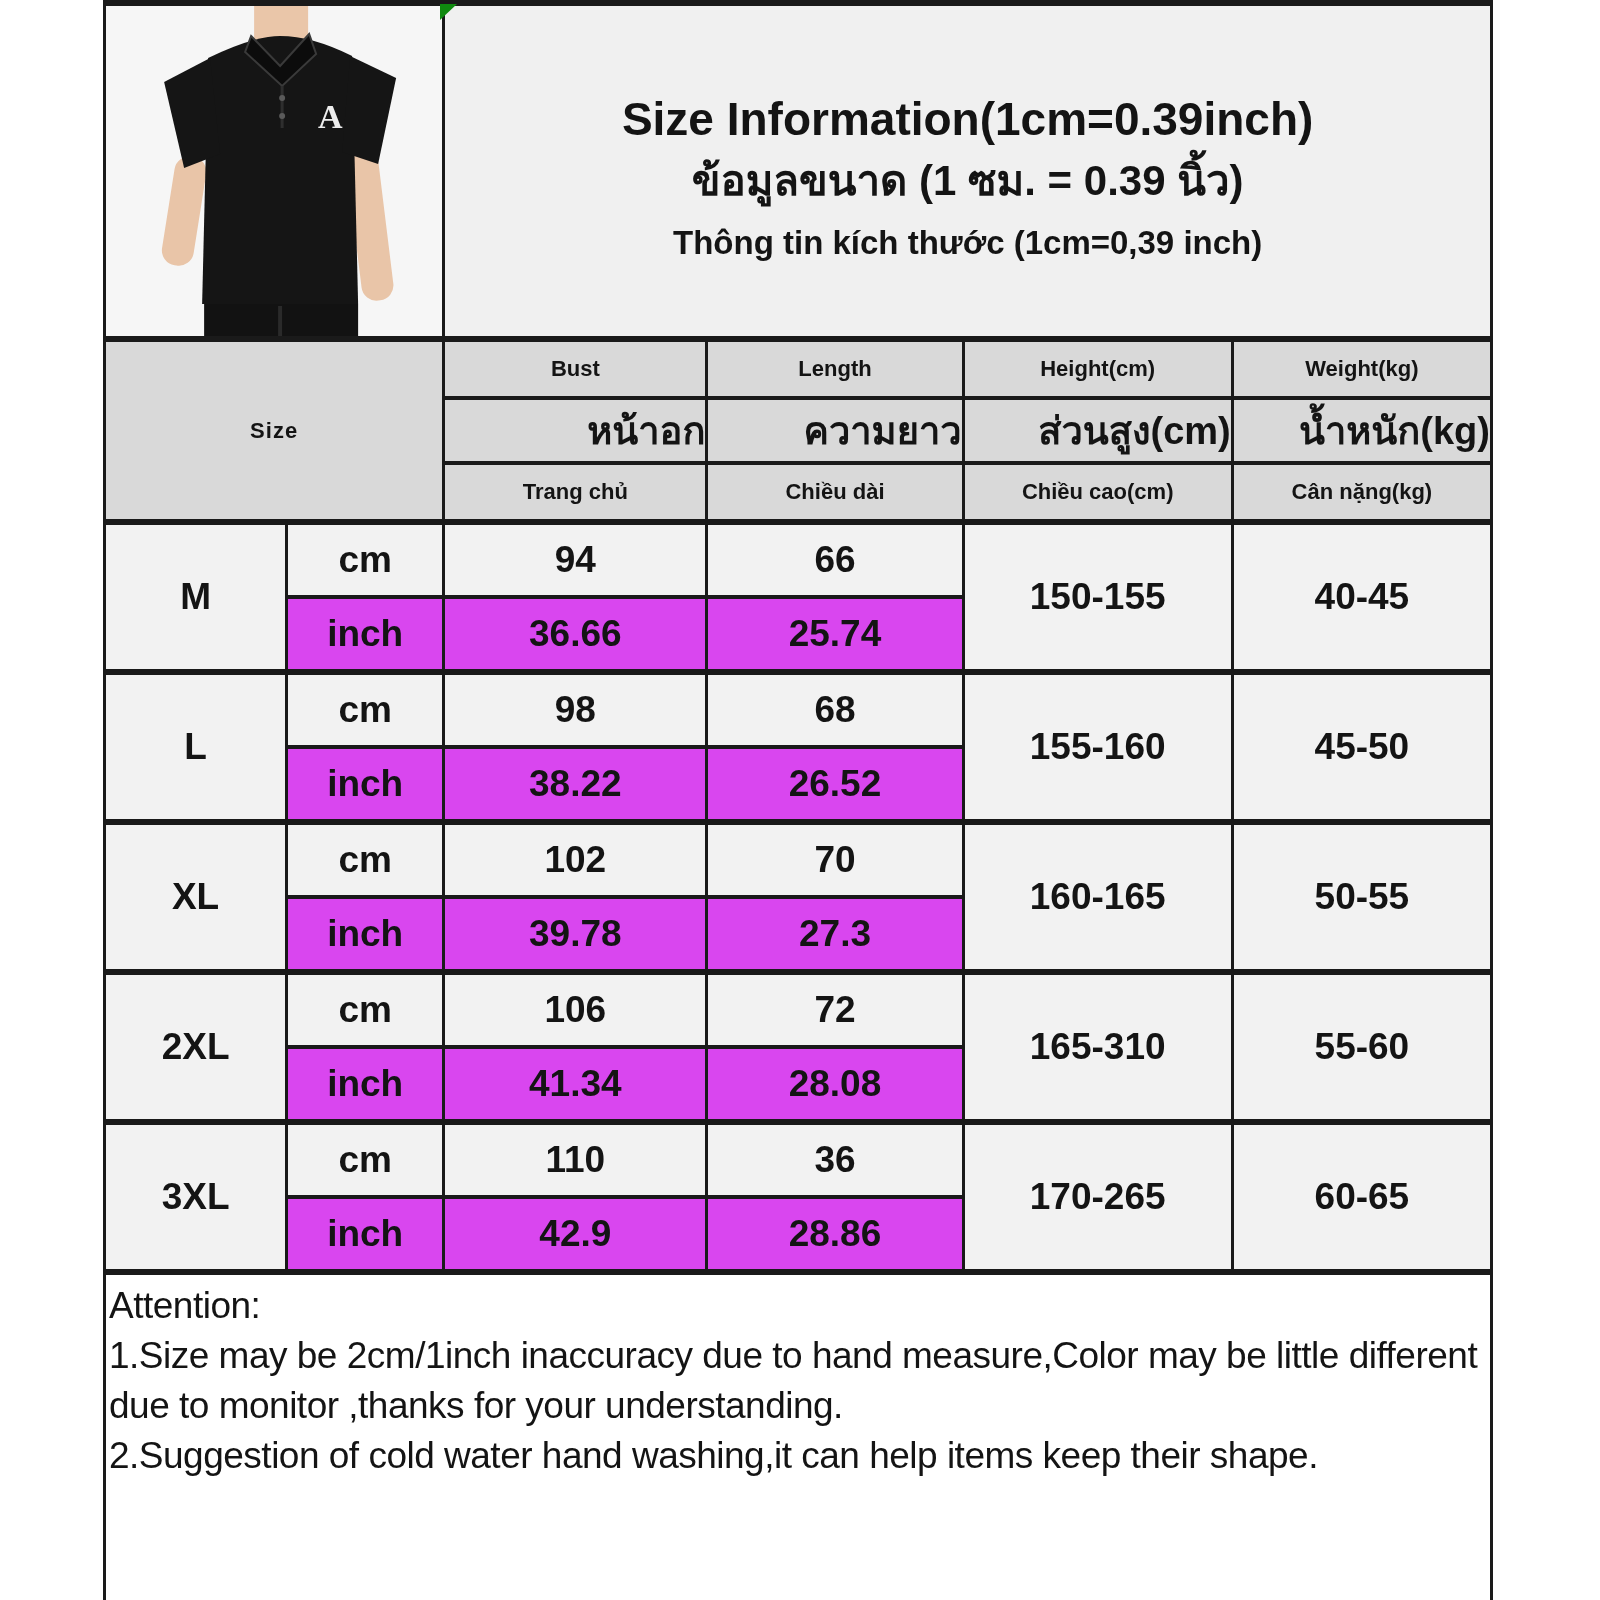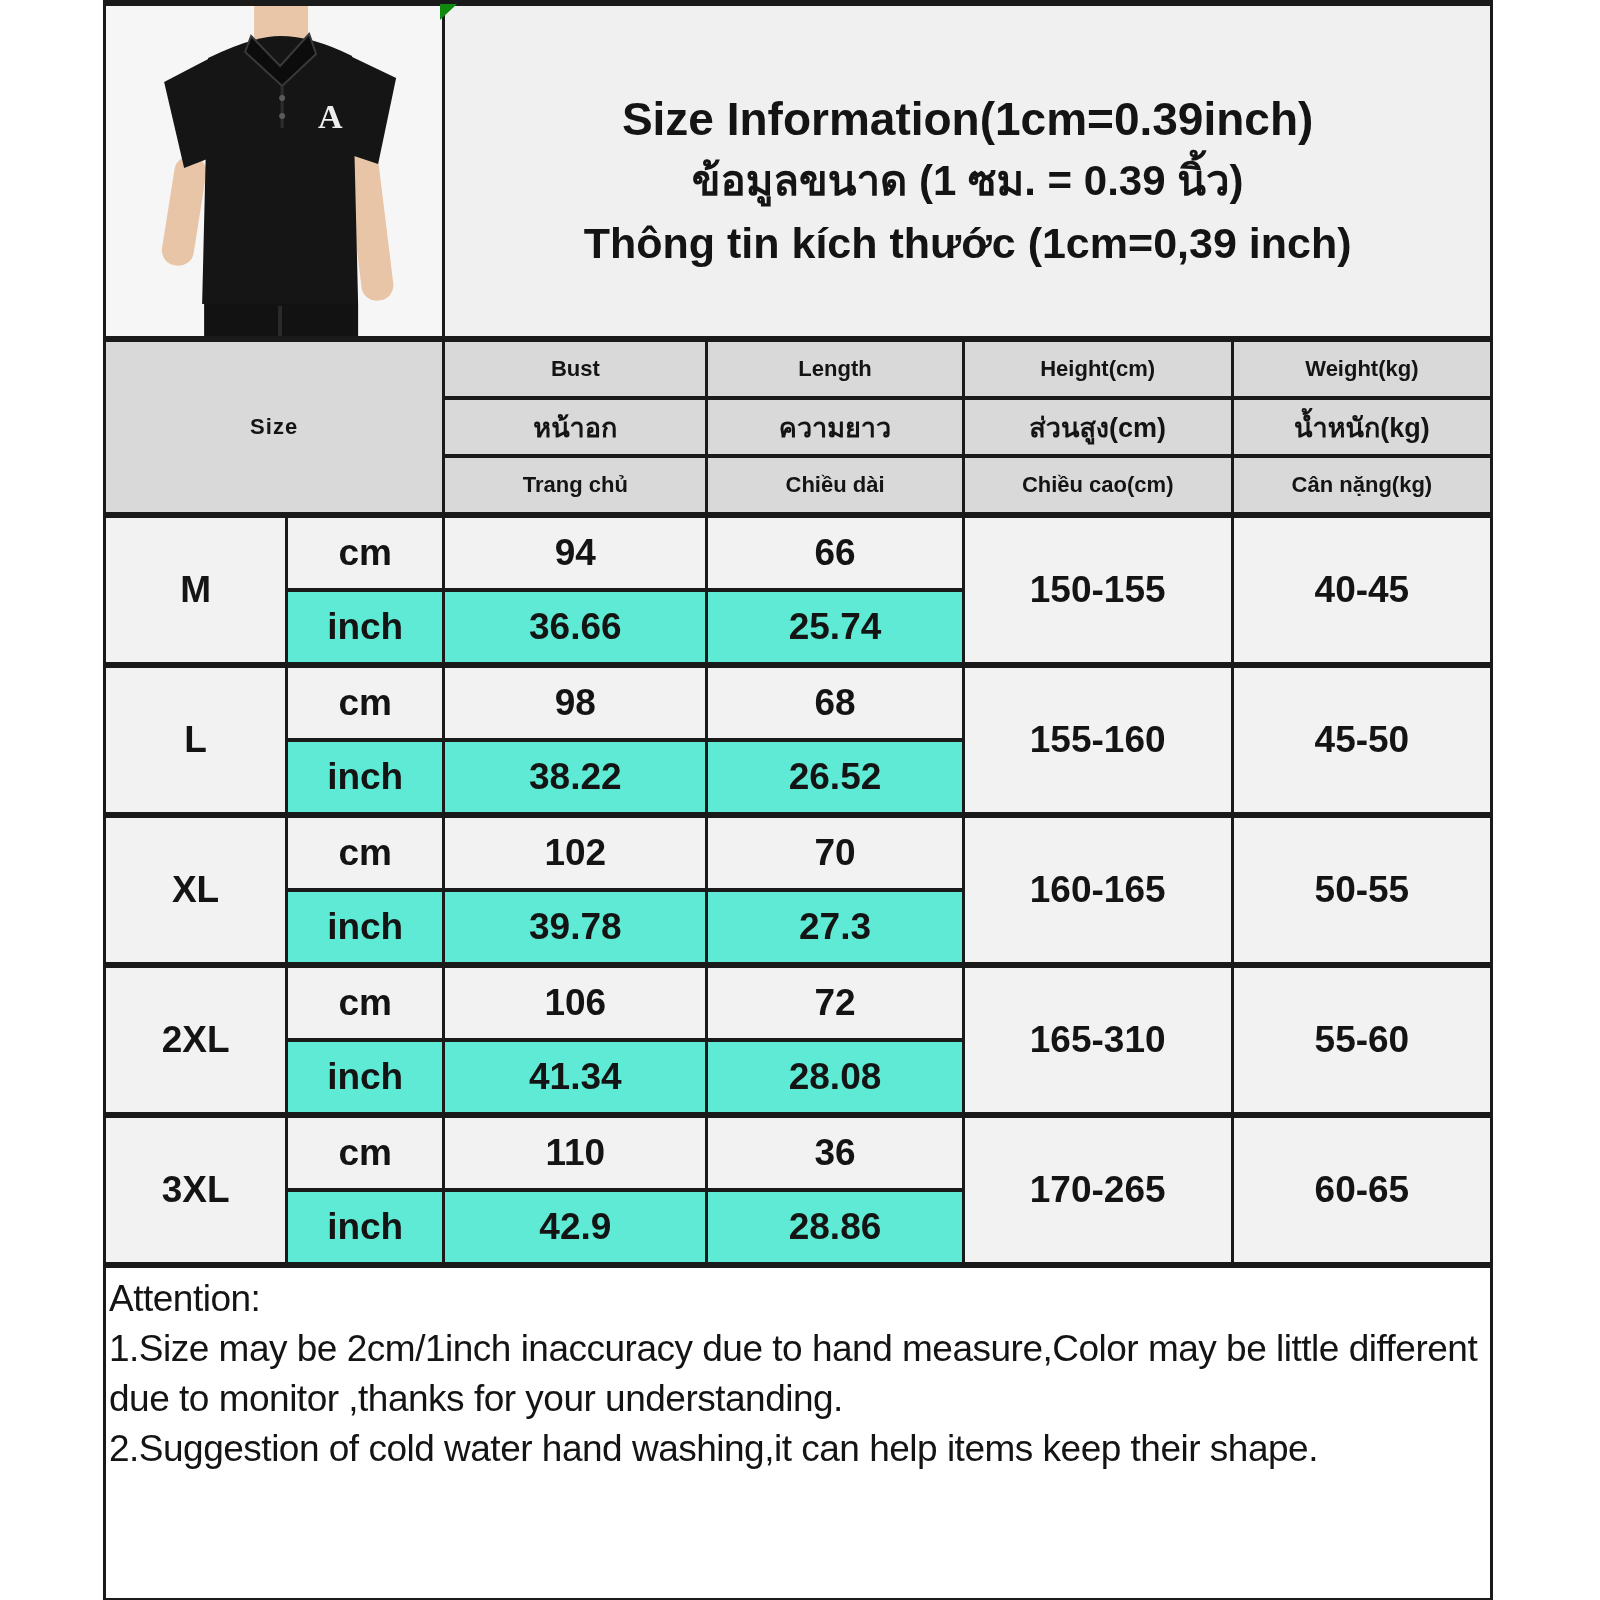--- a/index.html
+++ b/index.html
@@ -30,33 +30,33 @@
   col.c-weight{width:259px;}
 
   
   tr.top-row td{border-top-width:6px;border-bottom-width:6px;}
   td.photo-cell{height:330px;background:#f6f6f6;padding:0;}
   td.photo-cell svg{display:block;width:100%;height:330px;}
   td.title-cell{background:#f0f0f0;}
   .title-line{line-height:62px;}
   .title-en{font-size:46px;letter-spacing:0;margin-top:20px;}
   .title-th{font-size:42px;}
-  .title-vi{font-size:43px;}
+  .title-vi{font-size:33px;}
 
   
   tr.hdr td{height:54px;font-size:22px;background:#d9d9d9;border-top-width:4px;border-bottom-width:4px;}
   tr.hdr-en td{border-top-width:6px;}
   tr.hdr-vi td{border-bottom-width:6px;}
   td.size-head{background:#d9d9d9;font-size:66px;letter-spacing:1px;}
-  tr.hdr-th td{font-size:27px;}
+  tr.hdr-th td{font-size:38px;text-align:right;}
 
   
   tr.cm-row td, tr.inch-row td{height:70px;font-size:37px;}
   tr.cm-row td{background:#f2f2f2;border-bottom-width:4px;}
-  tr.inch-row td{background:#5eead4;}
+  tr.inch-row td{background:#d946ef;}
   tr.group-start td{border-top-width:6px;}
   td.size-lbl{background:#d9d9d9;font-size:40px;}
   td.unit{font-size:36px;}
   td.merged{background:#f2f2f2;font-size:37px;}
 
   
   tr.attention-row td{
     border-top-width:6px;border-bottom-width:5px;
     background:#ffffff;text-align:left;vertical-align:top;
     font-weight:normal;

